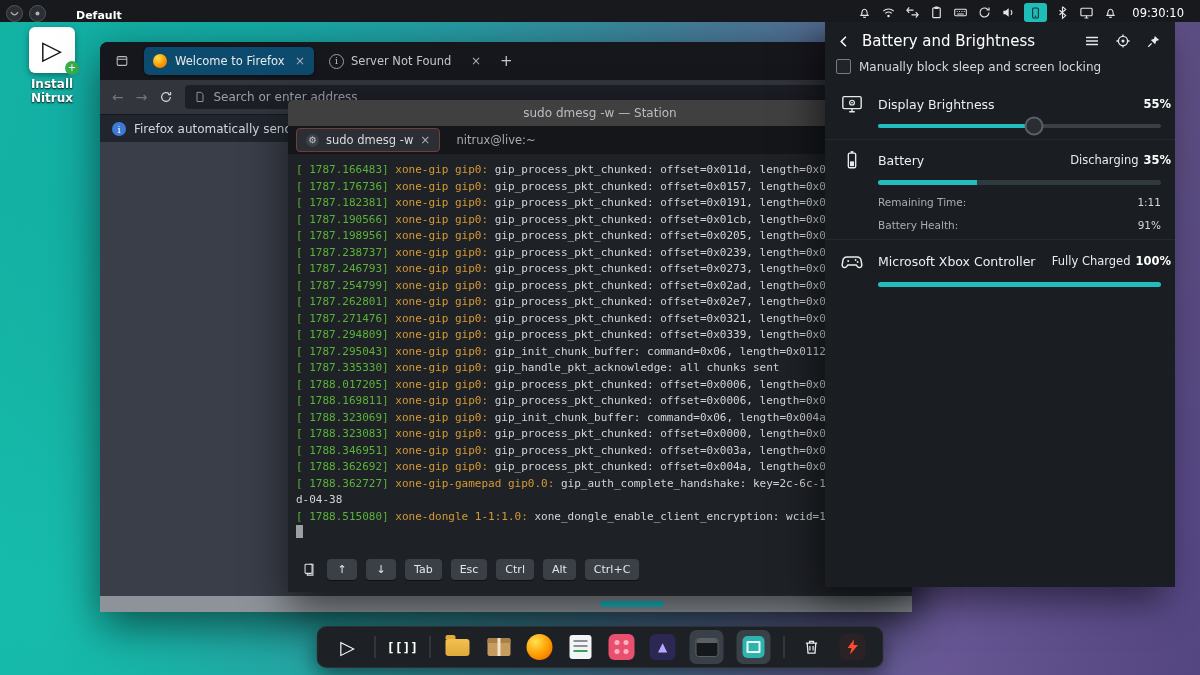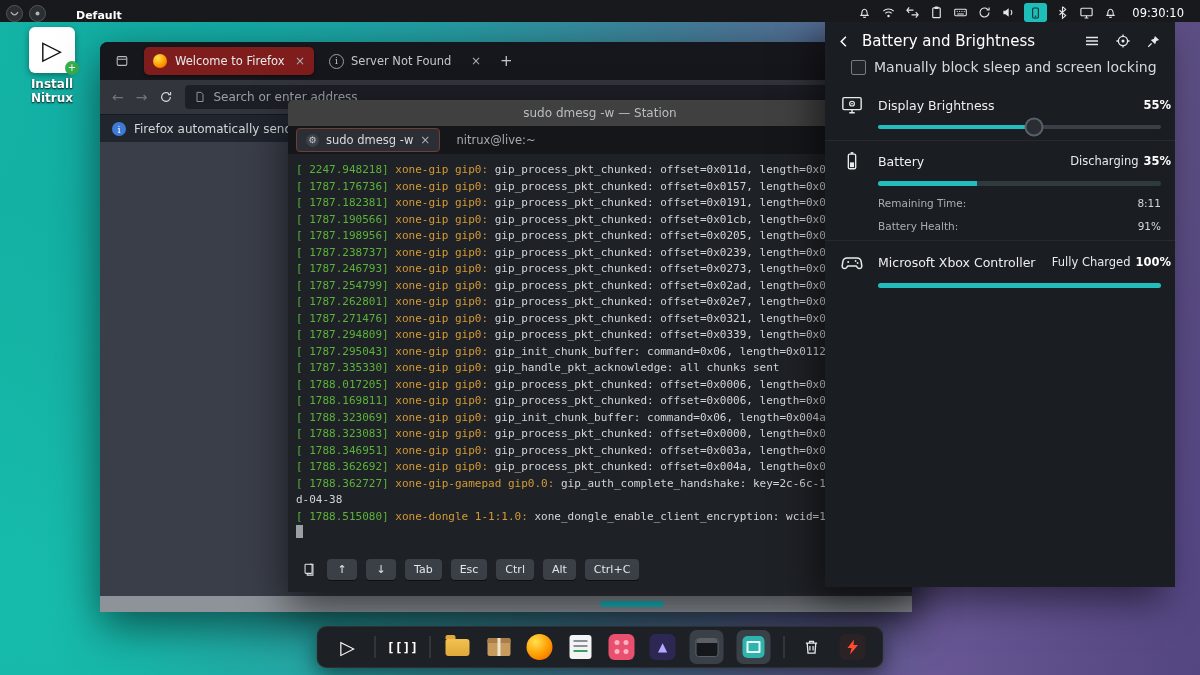--- a/index.html
+++ b/index.html
@@ -30,21 +30,21 @@
   .install-badge{position:absolute;right:-4px;bottom:-2px;width:14px;height:14px;border-radius:50%;
     background:#37b24d;color:#fff;font-size:10px;line-height:14px;}
   .install-label{margin-top:4px;font-size:12px;font-weight:bold;color:#fff;text-shadow:0 1px 2px #000;}
   
   .ff{position:absolute;left:100px;top:42px;width:812px;height:570px;background:#1f1e26;
     border-radius:8px 8px 0 0;box-shadow:0 14px 44px rgba(0,0,0,.55);z-index:10;}
   .ff-tabbar{height:38px;background:#16161d;border-radius:8px 8px 0 0;display:flex;align-items:center;padding:0 10px;}
   .ff-caret{width:24px;height:24px;border-radius:4px;display:flex;align-items:center;justify-content:center;color:#b7bbbe;margin-right:10px;}
   .ff-tab{height:28px;border-radius:5px;display:flex;align-items:center;gap:7px;padding:0 9px;width:152px;
     font-size:11.5px;color:#e8eaec;}
-  .ff-tab.active{background:#7f1d1d;box-shadow:0 1px 3px rgba(0,0,0,.4);gap:8px;}
+  .ff-tab.active{background:#0c4a6e;box-shadow:0 1px 3px rgba(0,0,0,.4);gap:8px;}
   .ff-tab.inactive{color:#c3c7ca;margin-left:6px;}
   .ff-tab .tlabel{flex:1;overflow:hidden;white-space:nowrap;text-overflow:ellipsis;}
   .ff-x{color:#aab0b4;font-size:12px;}
   .ff-ico-fx{width:14px;height:14px;border-radius:50%;
     background:radial-gradient(circle at 35% 30%,#ffe14d,#ff9a00 55%,#e85d00);}
   .ff-ico-info{width:13px;height:13px;border-radius:50%;border:1px solid #9aa0a6;color:#c6cace;
     font-size:9px;display:flex;align-items:center;justify-content:center;font-family:"DejaVu Serif",serif;}
   .ff-plus{margin-left:10px;color:#c3c7ca;font-size:15px;}
   .ff-nav{height:34px;background:#32353c;display:flex;align-items:center;padding:0 12px;gap:12px;}
   .nav-arrow{color:#70767d;font-size:14px;}
@@ -78,21 +78,21 @@
     gap:9px;padding:0 12px;}
   .key{background:#3a4046;color:#e3e6e8;font-size:11px;border-radius:4px;padding:4px 9px;min-width:12px;
     text-align:center;box-shadow:0 1px 0 rgba(0,0,0,.5);}
   .key-icon{display:flex;align-items:center;justify-content:center;color:#dfe3e6;background:none;box-shadow:none;padding:4px 2px;}
   
   .panel{position:absolute;left:825px;top:22px;width:350px;height:565px;background:#1a1d21;
     box-shadow:-10px 14px 34px rgba(0,0,0,.5);z-index:30;color:#eceef0;}
   .p-header{display:flex;align-items:center;gap:10px;padding:10px 14px 6px 12px;}
   .p-title{font-size:15px;font-weight:500;color:#fff;}
   .p-hicons{margin-left:auto;display:flex;align-items:center;gap:15px;color:#e6e9eb;}
-  .p-check{display:flex;align-items:center;gap:8px;padding:3px 14px 10px 26px;font-size:14px;color:#d6d9db;}
+  .p-check{display:flex;align-items:center;gap:8px;padding:3px 14px 10px 11px;font-size:12px;color:#d6d9db;}
   .checkbox{width:13px;height:13px;border:1px solid #767c81;border-radius:2px;background:#21252a;}
   .p-row{display:flex;align-items:center;padding:9px 4px 0 14px;}
   .p-ricon{width:26px;display:flex;justify-content:center;color:#e8ebec;}
   .p-rlabel{flex:1;margin-left:13px;font-size:12.5px;color:#eceef0;}
   .p-rval{font-size:11.5px;color:#e8ebed;display:flex;gap:5px;align-items:baseline;}
   .p-rval b{color:#fff;}
   .slider{margin:9px 14px 11px 53px;height:4px;background:#3a4045;border-radius:2px;position:relative;}
   .slider-fill{height:100%;border-radius:2px;background:#23bdbd;}
   .slider-handle{position:absolute;top:50%;transform:translate(-50%,-50%);width:15px;height:15px;
     border-radius:50%;background:#2a2e33;border:2px solid #596069;}
@@ -274,21 +274,21 @@
     <div class="term-title">sudo dmesg -w — Station</div>
     <div class="term-tabs">
       <div class="term-tab active">
         <span class="gear">⚙</span>
         <span>sudo dmesg -w</span>
         <span class="ff-x">×</span>
       </div>
       <div class="term-tab inactive">nitrux@live:~</div>
     </div>
     <div class="term-body">
-        <div class="term-line"><span class="c-time">[ 2247.948218] </span><span class="c-src">xone-gip gip0: </span><span class="c-msg">gip_process_pkt_chunked: offset=0x011d, length=0x003a</span></div>
+        <div class="term-line"><span class="c-time">[ 1787.166483] </span><span class="c-src">xone-gip gip0: </span><span class="c-msg">gip_process_pkt_chunked: offset=0x011d, length=0x003a</span></div>
         <div class="term-line"><span class="c-time">[ 1787.176736] </span><span class="c-src">xone-gip gip0: </span><span class="c-msg">gip_process_pkt_chunked: offset=0x0157, length=0x003a</span></div>
         <div class="term-line"><span class="c-time">[ 1787.182381] </span><span class="c-src">xone-gip gip0: </span><span class="c-msg">gip_process_pkt_chunked: offset=0x0191, length=0x003a</span></div>
         <div class="term-line"><span class="c-time">[ 1787.190566] </span><span class="c-src">xone-gip gip0: </span><span class="c-msg">gip_process_pkt_chunked: offset=0x01cb, length=0x003a</span></div>
         <div class="term-line"><span class="c-time">[ 1787.198956] </span><span class="c-src">xone-gip gip0: </span><span class="c-msg">gip_process_pkt_chunked: offset=0x0205, length=0x0034</span></div>
         <div class="term-line"><span class="c-time">[ 1787.238737] </span><span class="c-src">xone-gip gip0: </span><span class="c-msg">gip_process_pkt_chunked: offset=0x0239, length=0x003a</span></div>
         <div class="term-line"><span class="c-time">[ 1787.246793] </span><span class="c-src">xone-gip gip0: </span><span class="c-msg">gip_process_pkt_chunked: offset=0x0273, length=0x003a</span></div>
         <div class="term-line"><span class="c-time">[ 1787.254799] </span><span class="c-src">xone-gip gip0: </span><span class="c-msg">gip_process_pkt_chunked: offset=0x02ad, length=0x003a</span></div>
         <div class="term-line"><span class="c-time">[ 1787.262801] </span><span class="c-src">xone-gip gip0: </span><span class="c-msg">gip_process_pkt_chunked: offset=0x02e7, length=0x003a</span></div>
         <div class="term-line"><span class="c-time">[ 1787.271476] </span><span class="c-src">xone-gip gip0: </span><span class="c-msg">gip_process_pkt_chunked: offset=0x0321, length=0x0018</span></div>
         <div class="term-line"><span class="c-time">[ 1787.294809] </span><span class="c-src">xone-gip gip0: </span><span class="c-msg">gip_process_pkt_chunked: offset=0x0339, length=0x0000</span></div>
@@ -390,21 +390,21 @@
       <span class="p-rval">
         <span>Discharging</span>
         <b>35%</b>
       </span>
     </div>
     <div class="bar">
       <div class="bar-fill" style="width:35%;"></div>
     </div>
     <div class="p-info">
       <span>Remaining Time:</span>
-      <span class="iv">8:11</span>
+      <span class="iv">1:11</span>
     </div>
     <div class="p-info">
       <span>Battery Health:</span>
       <span class="iv">91%</span>
     </div>
     <div class="divider"></div>
 
     <div class="p-row">
       <span class="p-ricon">
         <svg width="24" height="24" viewBox="0 0 24 24">

